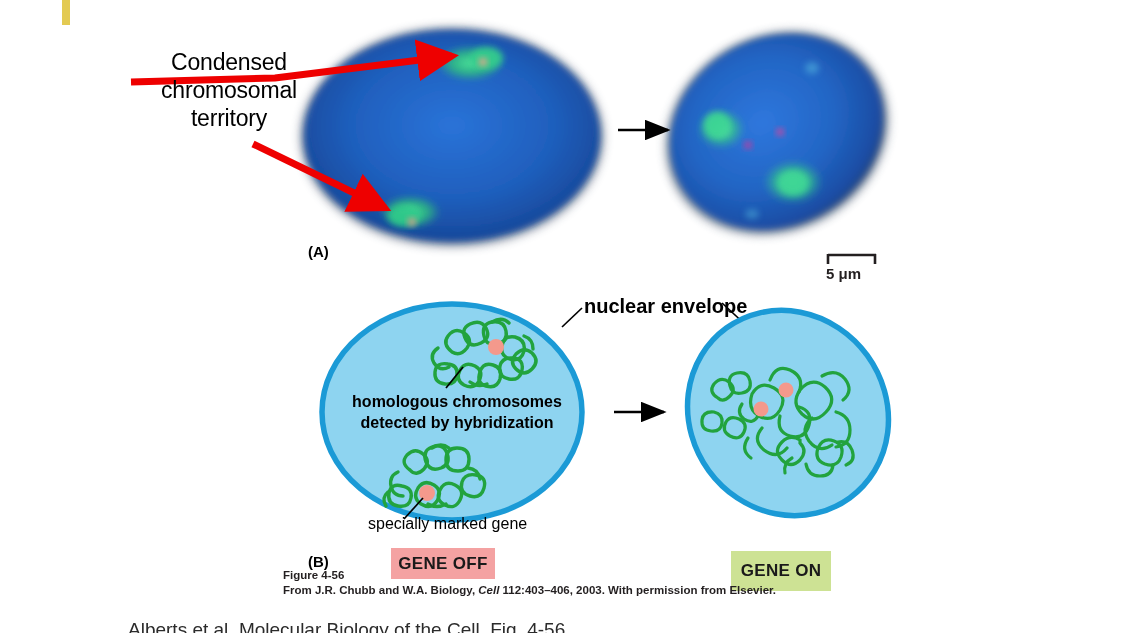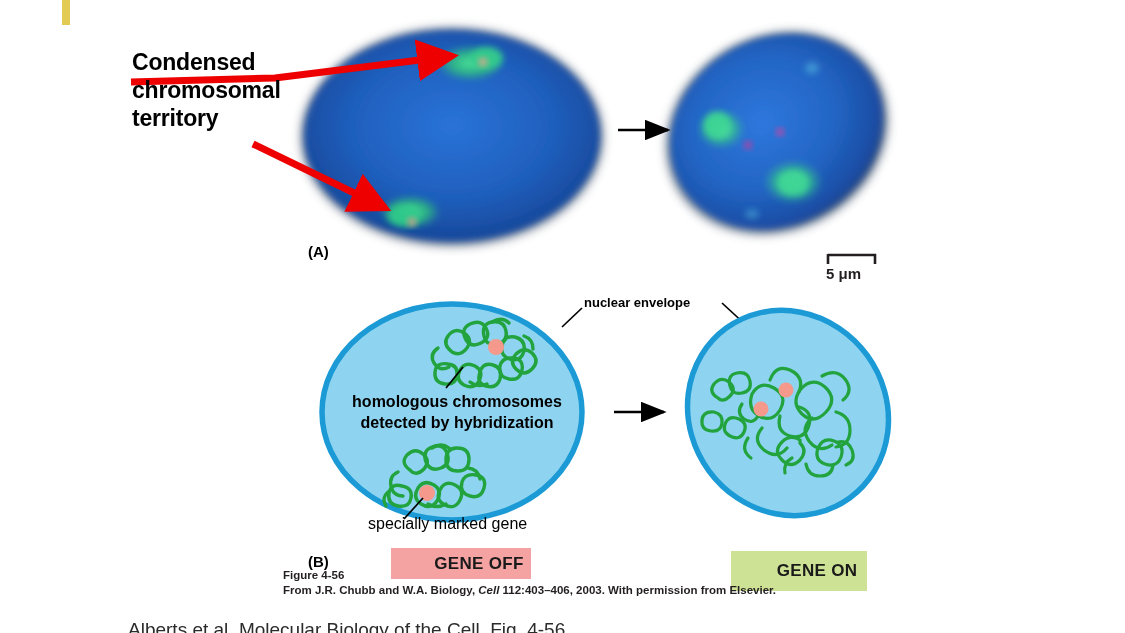--- a/index.html
+++ b/index.html
@@ -25,27 +25,28 @@
   .accent-bar {
     position: absolute;
     left: 62px; top: 0;
     width: 8px; height: 25px;
     background: #e3ca52;
   }
 
   
   .annotation-text {
     position: absolute;
-    left: 132px; top: 48px;
+    left: 124px; top: 48px;
     width: 210px;
     font-size: 23px;
-    font-weight: bold;
+    font-weight: normal;
     line-height: 1.22;
     color: #000000;
     letter-spacing: -0.2px;
+    text-align: center;
   }
 
   
   .figure-svg {
     position: absolute;
     left: 0; top: 0;
     width: 1125px;
     height: 633px;
   }
 
@@ -64,21 +65,21 @@
     position: absolute;
     left: 826px; top: 265px;
     font-size: 15px;
     font-weight: bold;
     color: #231f20;
   }
 
   .nuc-env-label {
     position: absolute;
     left: 584px; top: 295px;
-    font-size: 13px;
+    font-size: 20px;
     font-weight: bold;
     color: #000000;
     white-space: nowrap;
   }
 
   .homolog-label {
     position: absolute;
     left: 330px; top: 391px;
     width: 254px;
     text-align: center;
@@ -99,21 +100,20 @@
 
   .gene-badge {
     position: absolute;
     font-size: 17px;
     font-weight: bold;
     color: #1a1a1a;
     letter-spacing: 0.3px;
     display: flex;
     align-items: center;
     justify-content: center;
-    padding-left: 36px;
   }
   .gene-off {
     left: 391px; top: 548px;
     width: 104px; height: 31px;
     background: #f4a2a2;
   }
   .gene-on {
     left: 731px; top: 551px;
     width: 100px; height: 40px;
     background: #cde294;

